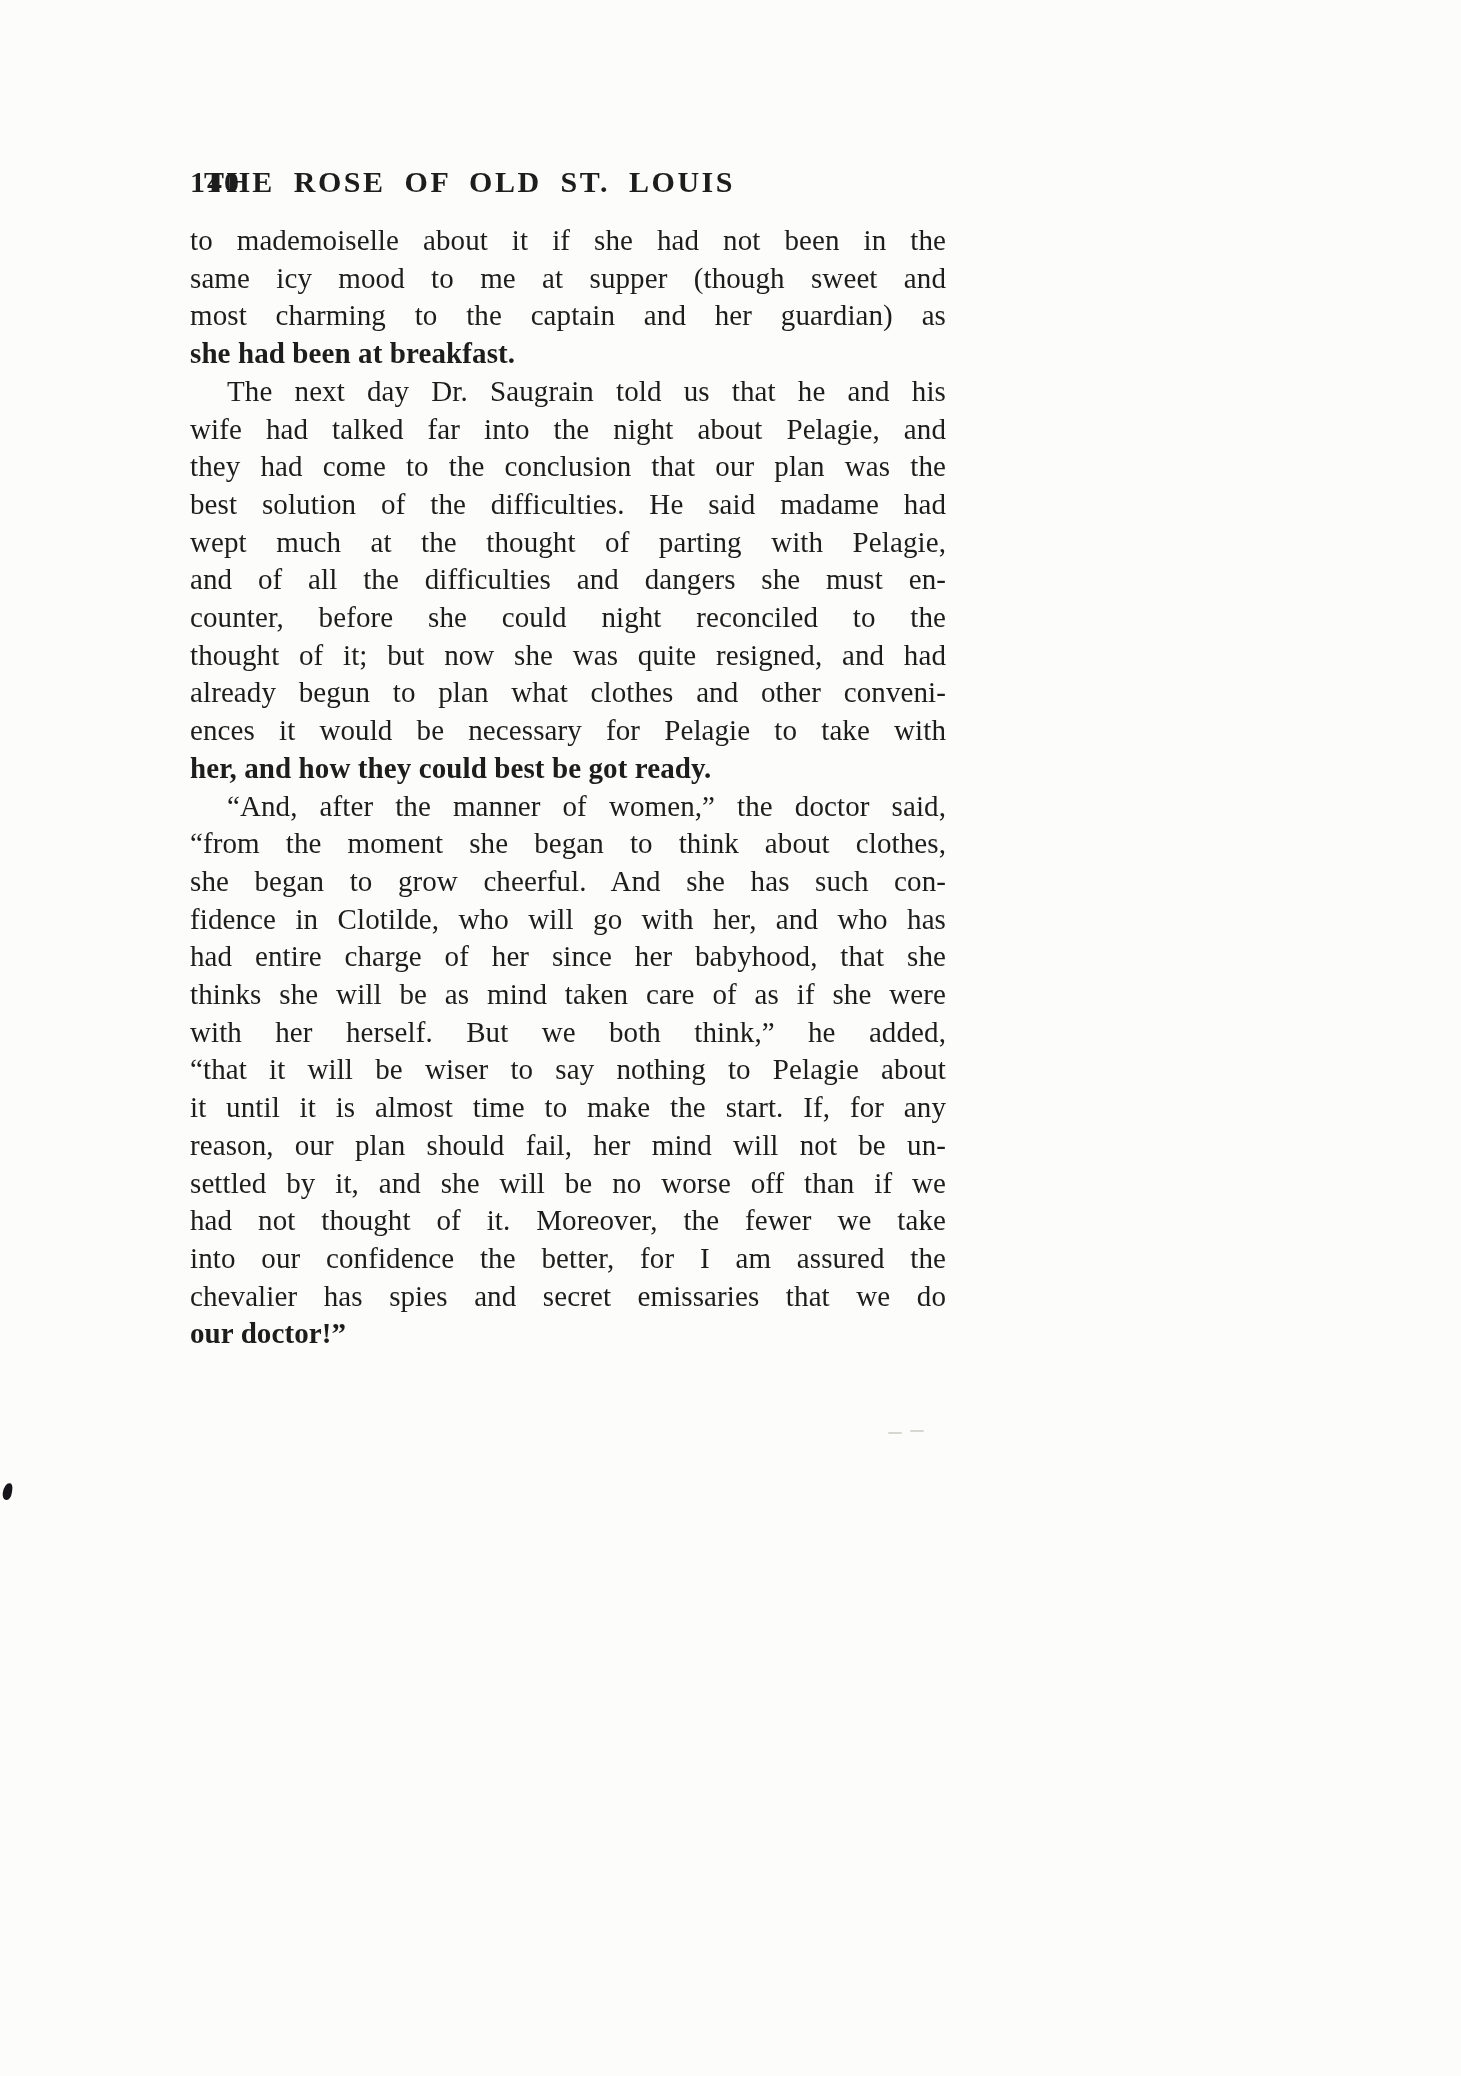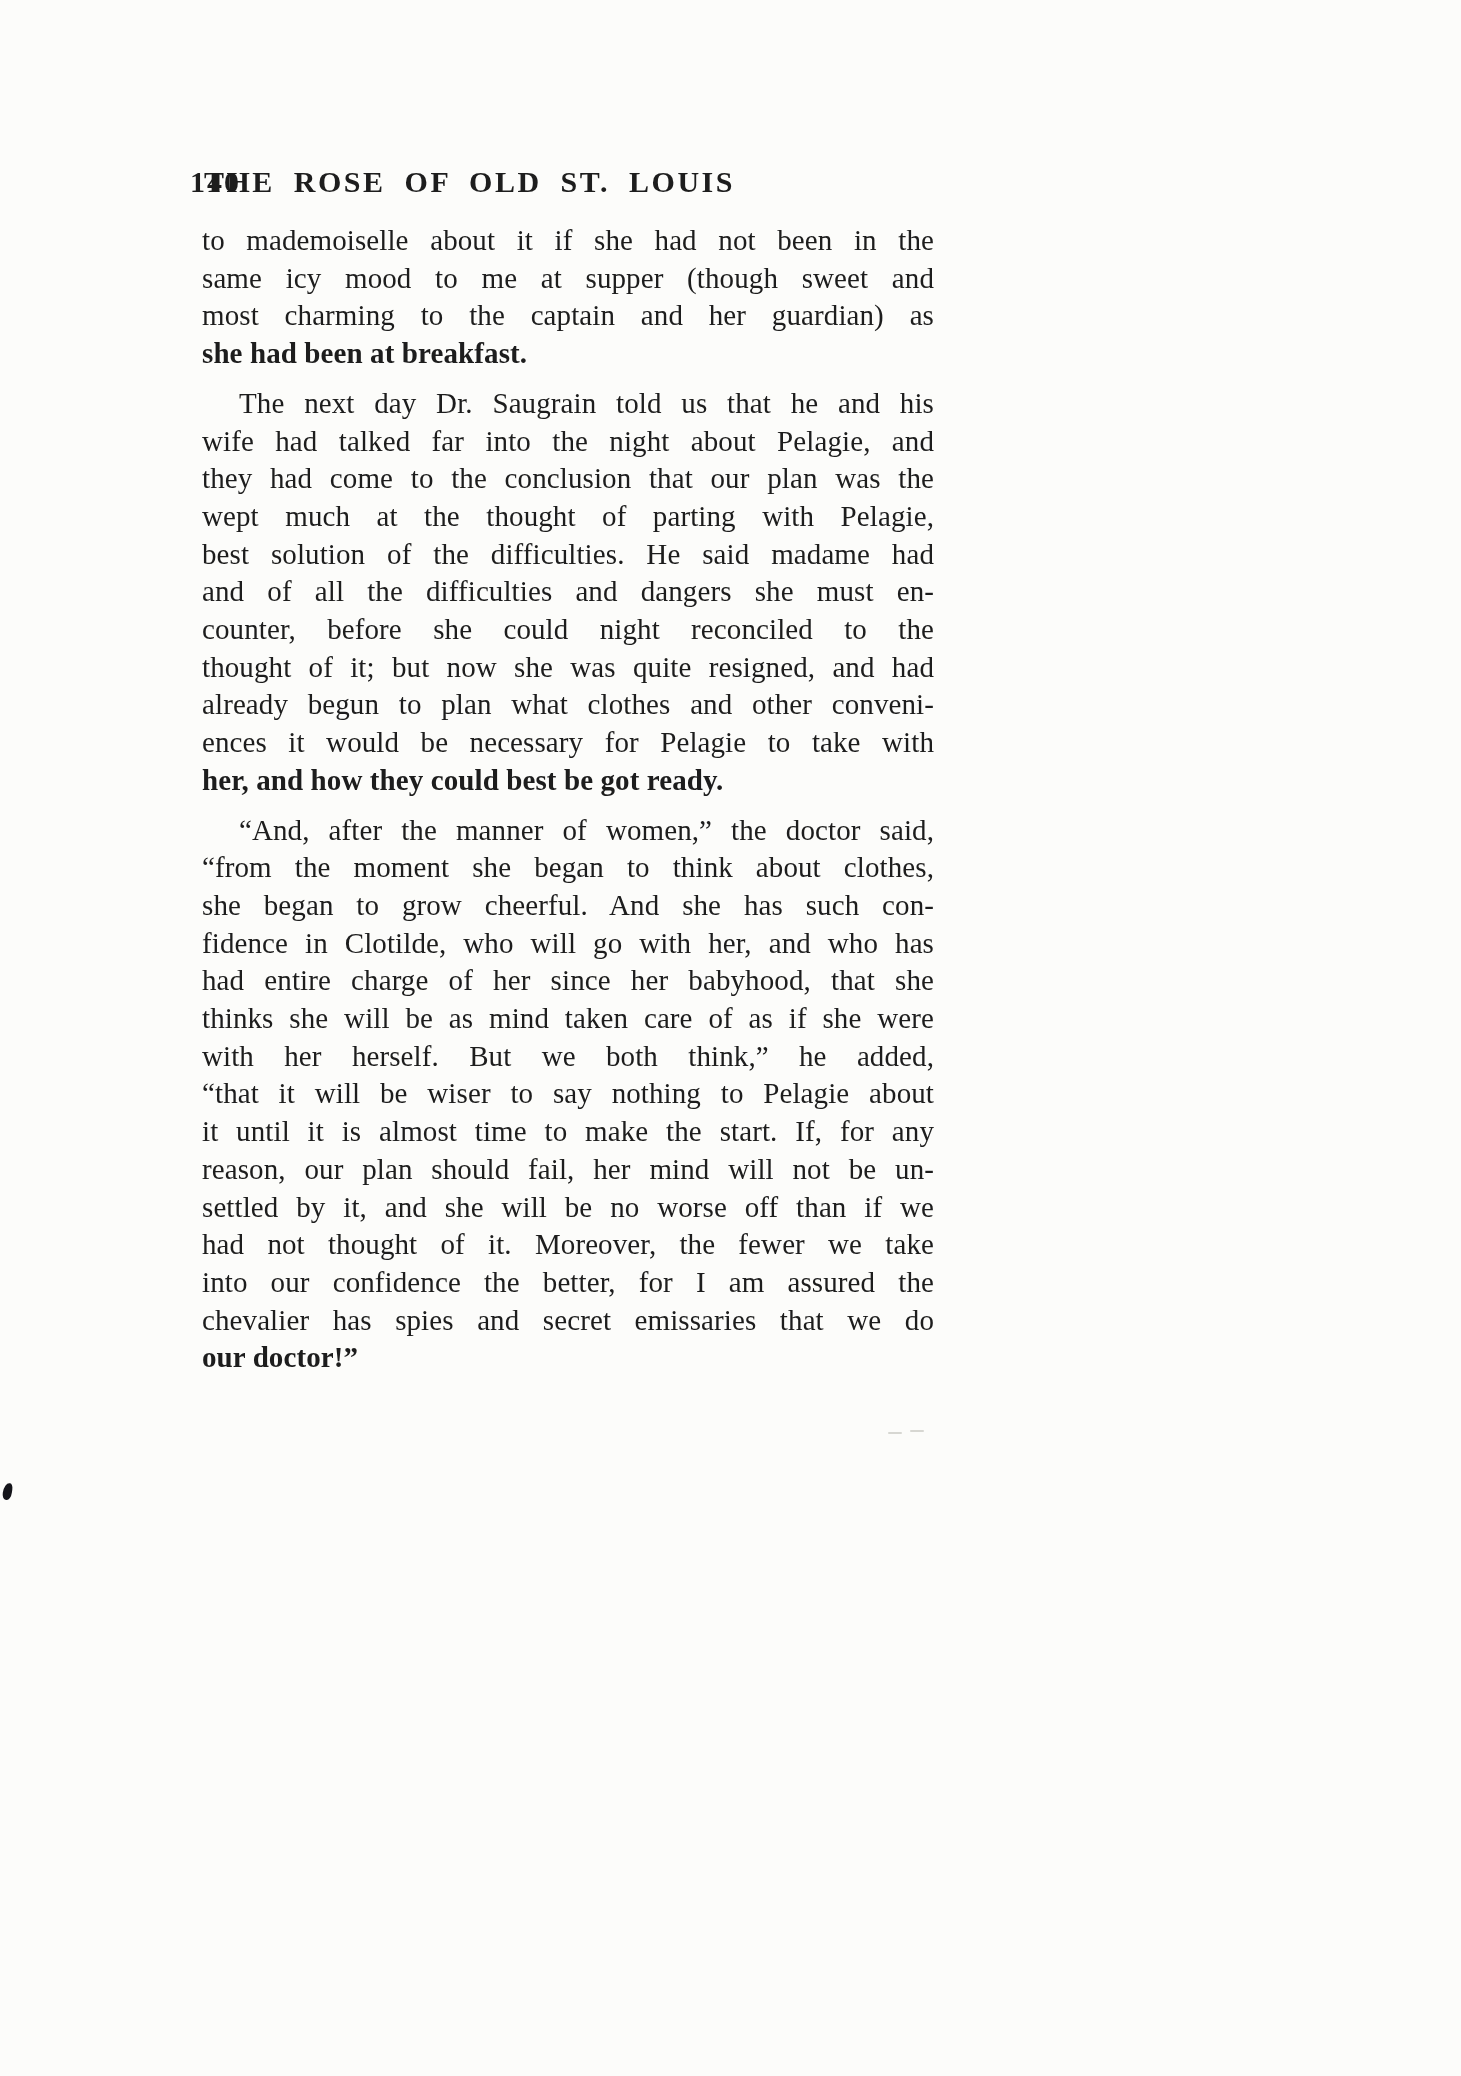--- a/index.html
+++ b/index.html
@@ -44,21 +44,21 @@
     word-spacing: 9px;
     padding-left: 14px;
     font-family: Liberation Serif, serif;
   }
   .page-body {
     font-size: 29px;
     line-height: 37.7px;
     letter-spacing: 0.1px;
   }
   .para {
-    margin: 12px;
+    margin: 0;
   }
   .line {
     text-align: justify;
     text-align-last: justify;
     white-space: nowrap;
     overflow: hidden;
   }
   .line.last {
     text-align: right;
     text-align-last: left;
@@ -108,22 +108,22 @@
         <div class="para">
           <div class="line">to mademoiselle about it if she had not been in the</div>
           <div class="line">same icy mood to me at supper (though sweet and</div>
           <div class="line">most charming to the captain and her guardian) as</div>
           <div class="line last">she had been at breakfast.</div>
         </div>
         <div class="para indent">
           <div class="line">The next day Dr. Saugrain told us that he and his</div>
           <div class="line">wife had talked far into the night about Pelagie, and</div>
           <div class="line">they had come to the conclusion that our plan was the</div>
+          <div class="line">best solution of the difficulties.  He said madame had</div>
           <div class="line">wept much at the thought of parting with Pelagie,</div>
-          <div class="line">best solution of the difficulties.  He said madame had</div>
           <div class="line">and of all the difficulties and dangers she must en-</div>
           <div class="line">counter, before she could night reconciled to the</div>
           <div class="line">thought of it; but now she was quite resigned, and had</div>
           <div class="line">already begun to plan what clothes and other conveni-</div>
           <div class="line">ences it would be necessary for Pelagie to take with</div>
           <div class="line last">her, and how they could best be got ready.</div>
         </div>
         <div class="para indent">
           <div class="line">“And, after the manner of women,” the doctor said,</div>
           <div class="line">“from the moment she began to think about clothes,</div>

